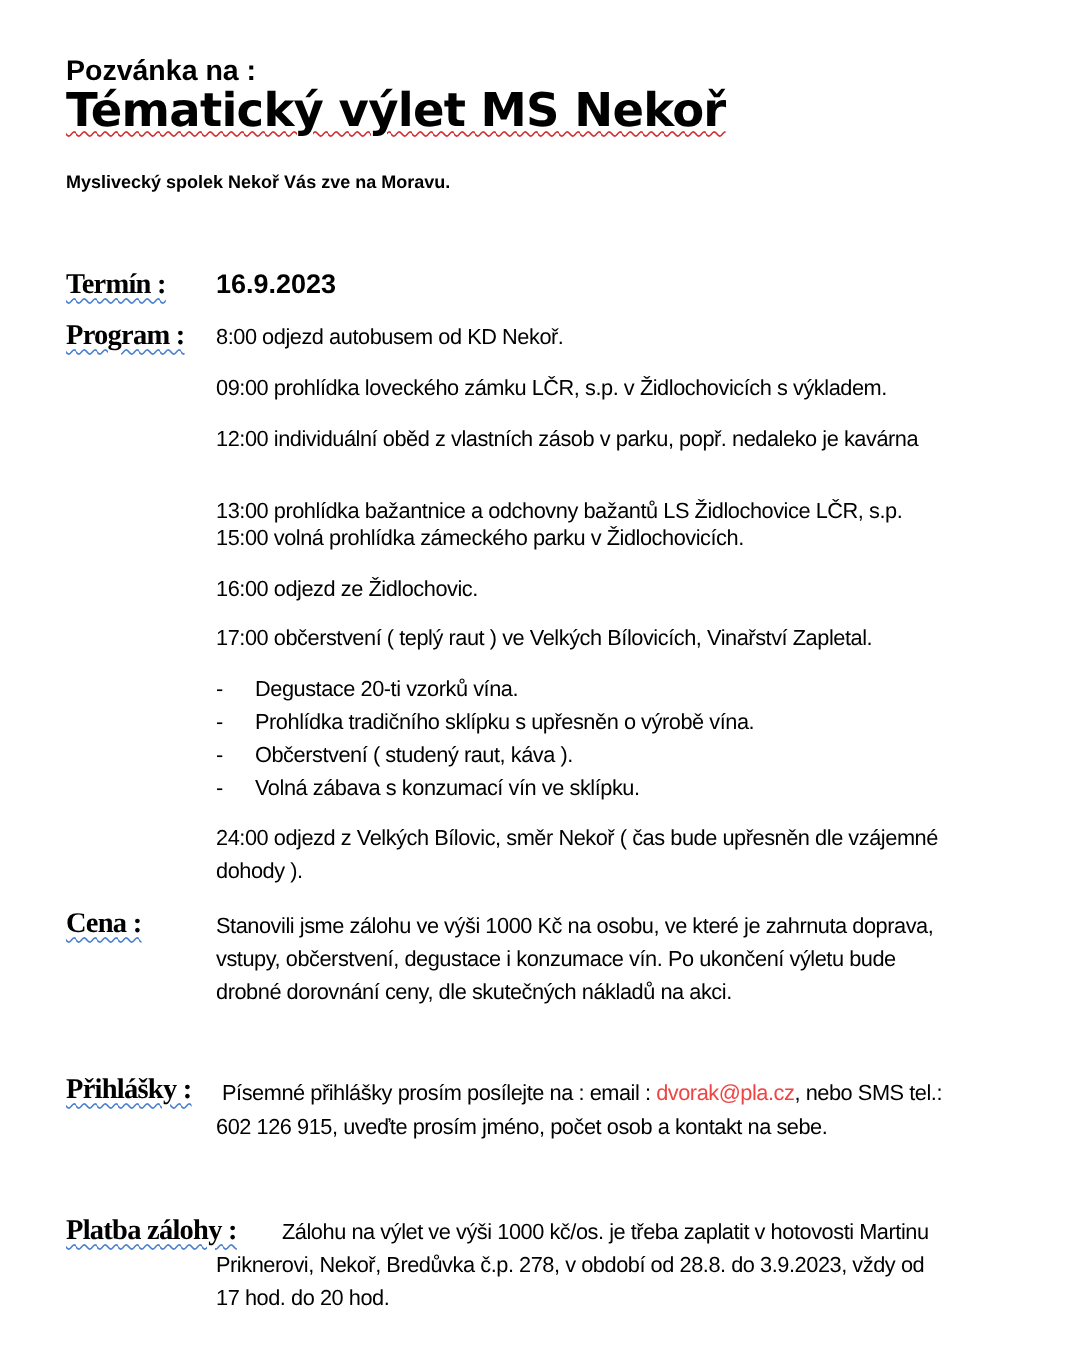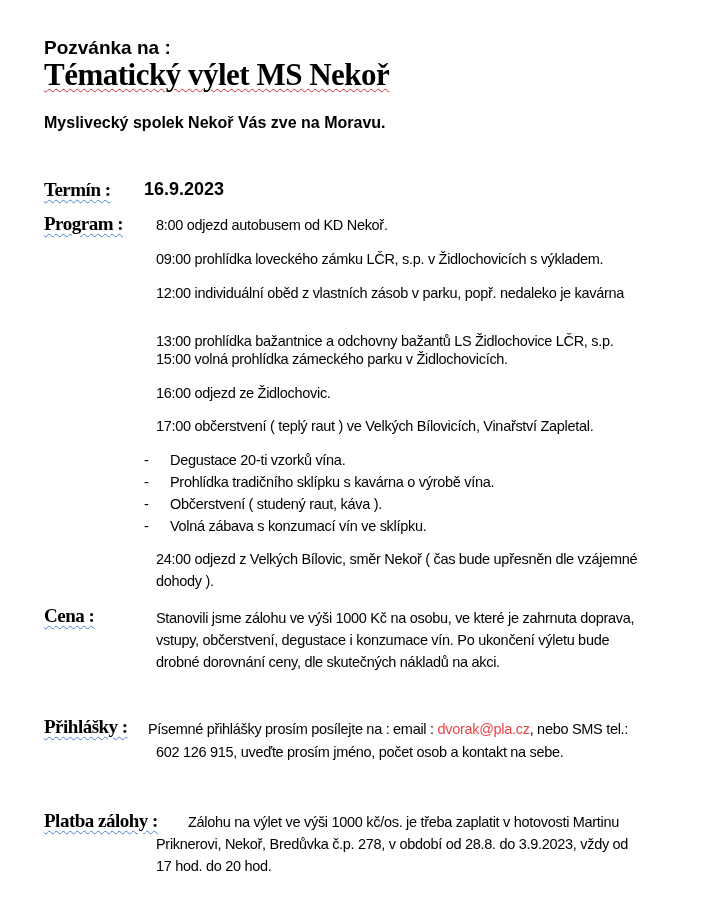--- a/index.html
+++ b/index.html
@@ -1,29 +1,29 @@
 <!DOCTYPE html>
 <html><head>
 <meta charset="utf-8">
 <style>
   html, body { margin: 0; padding: 0; background: #ffffff; }
   body { width: 723px; height: 898px; position: relative; overflow: hidden; color: #000; }
   .sans { font-family: "Liberation Sans", sans-serif; }
   .body-text { font-family: "Liberation Sans", sans-serif; font-size: 14.5px; letter-spacing: -0.3px; transform-origin: left top; }
   .abs { position: absolute; white-space: nowrap; }
   .wavy-blue { text-decoration: underline wavy #4a7fd0; text-decoration-thickness: 1px; text-underline-offset: 3px; }
-  .wavy-red { text-decoration: underline wavy #d03030; text-decoration-thickness: 1px; text-underline-offset: 3px; font-family: Liberation Serif, serif; }
+  .wavy-red { text-decoration: underline wavy #d03030; text-decoration-thickness: 1px; text-underline-offset: 3px; }
   .label { font-family: Liberation Serif, serif; font-weight: bold; font-size: 19px; letter-spacing: -0.5px; }
   #invite { left: 44px; top: 16px; font-size: 19px; font-weight: bold; margin-top: 21px; }
   #title { left: 44px; top: 56px; font-family: "DejaVu Sans", sans-serif; font-weight: bold; font-size: 31px; letter-spacing: -0.5px; }
-  #subtitle { left: 44px; top: 114px; font-size: 16px; font-weight: bold; }
+  #subtitle { left: 44px; top: 114px; font-size: 12px; font-weight: bold; }
   #term-label { left: 44px; top: 179px; }
   #term-value { left: 144px; top: 179px; font-size: 18px; font-weight: bold; }
   #program-label { left: 44px; top: 213px; }
-  .prog { left: 144px; margin-left: 12px; }
+  .prog { left: 144px; }
   .dash { left: 144px; }
   .bullet-text { left: 170px; }
   #cena-label { left: 44px; top: 605px; }
   #prihlasky-label { left: 44px; top: 716px; }
   #platba-label { left: 44px; top: 810px; }
   a.email { color: #ef4444; }
 </style>
 </head>
 <body>
 
@@ -45,21 +45,21 @@
   <div class="abs prog body-text" style="top:285px">12:00 individuální oběd z vlastních zásob v parku, popř. nedaleko je kavárna</div>
   <div class="abs prog body-text" style="top:333px">13:00 prohlídka bažantnice a odchovny bažantů LS Židlochovice LČR, s.p.</div>
   <div class="abs prog body-text" style="top:351px">15:00 volná prohlídka zámeckého parku v Židlochovicích.</div>
   <div class="abs prog body-text" style="top:385px">16:00 odjezd ze Židlochovic.</div>
   <div class="abs prog body-text" style="top:418px">17:00 občerstvení ( teplý raut ) ve Velkých Bílovicích, Vinařství Zapletal.</div>
 
   <div>
     <div class="abs dash body-text" style="top:452px">-</div>
     <div class="abs bullet-text body-text" style="top:452px">Degustace 20-ti vzorků vína.</div>
     <div class="abs dash body-text" style="top:474px">-</div>
-    <div class="abs bullet-text body-text" style="top:474px">Prohlídka tradičního sklípku s kavárna o výrobě vína.</div>
+    <div class="abs bullet-text body-text" style="top:474px">Prohlídka tradičního sklípku s upřesněn o výrobě vína.</div>
     <div class="abs dash body-text" style="top:496px">-</div>
     <div class="abs bullet-text body-text" style="top:496px">Občerstvení ( studený raut, káva ).</div>
     <div class="abs dash body-text" style="top:518px">-</div>
     <div class="abs bullet-text body-text" style="top:518px">Volná zábava s konzumací vín ve sklípku.</div>
   </div>
 
   <div class="abs prog body-text" style="top:551px">24:00 odjezd z Velkých Bílovic, směr Nekoř ( čas bude upřesněn dle vzájemné</div>
   <div class="abs prog body-text" style="top:573px">dohody ).</div>
 
   <div id="cena-label" class="abs label wavy-blue">Cena :</div>

